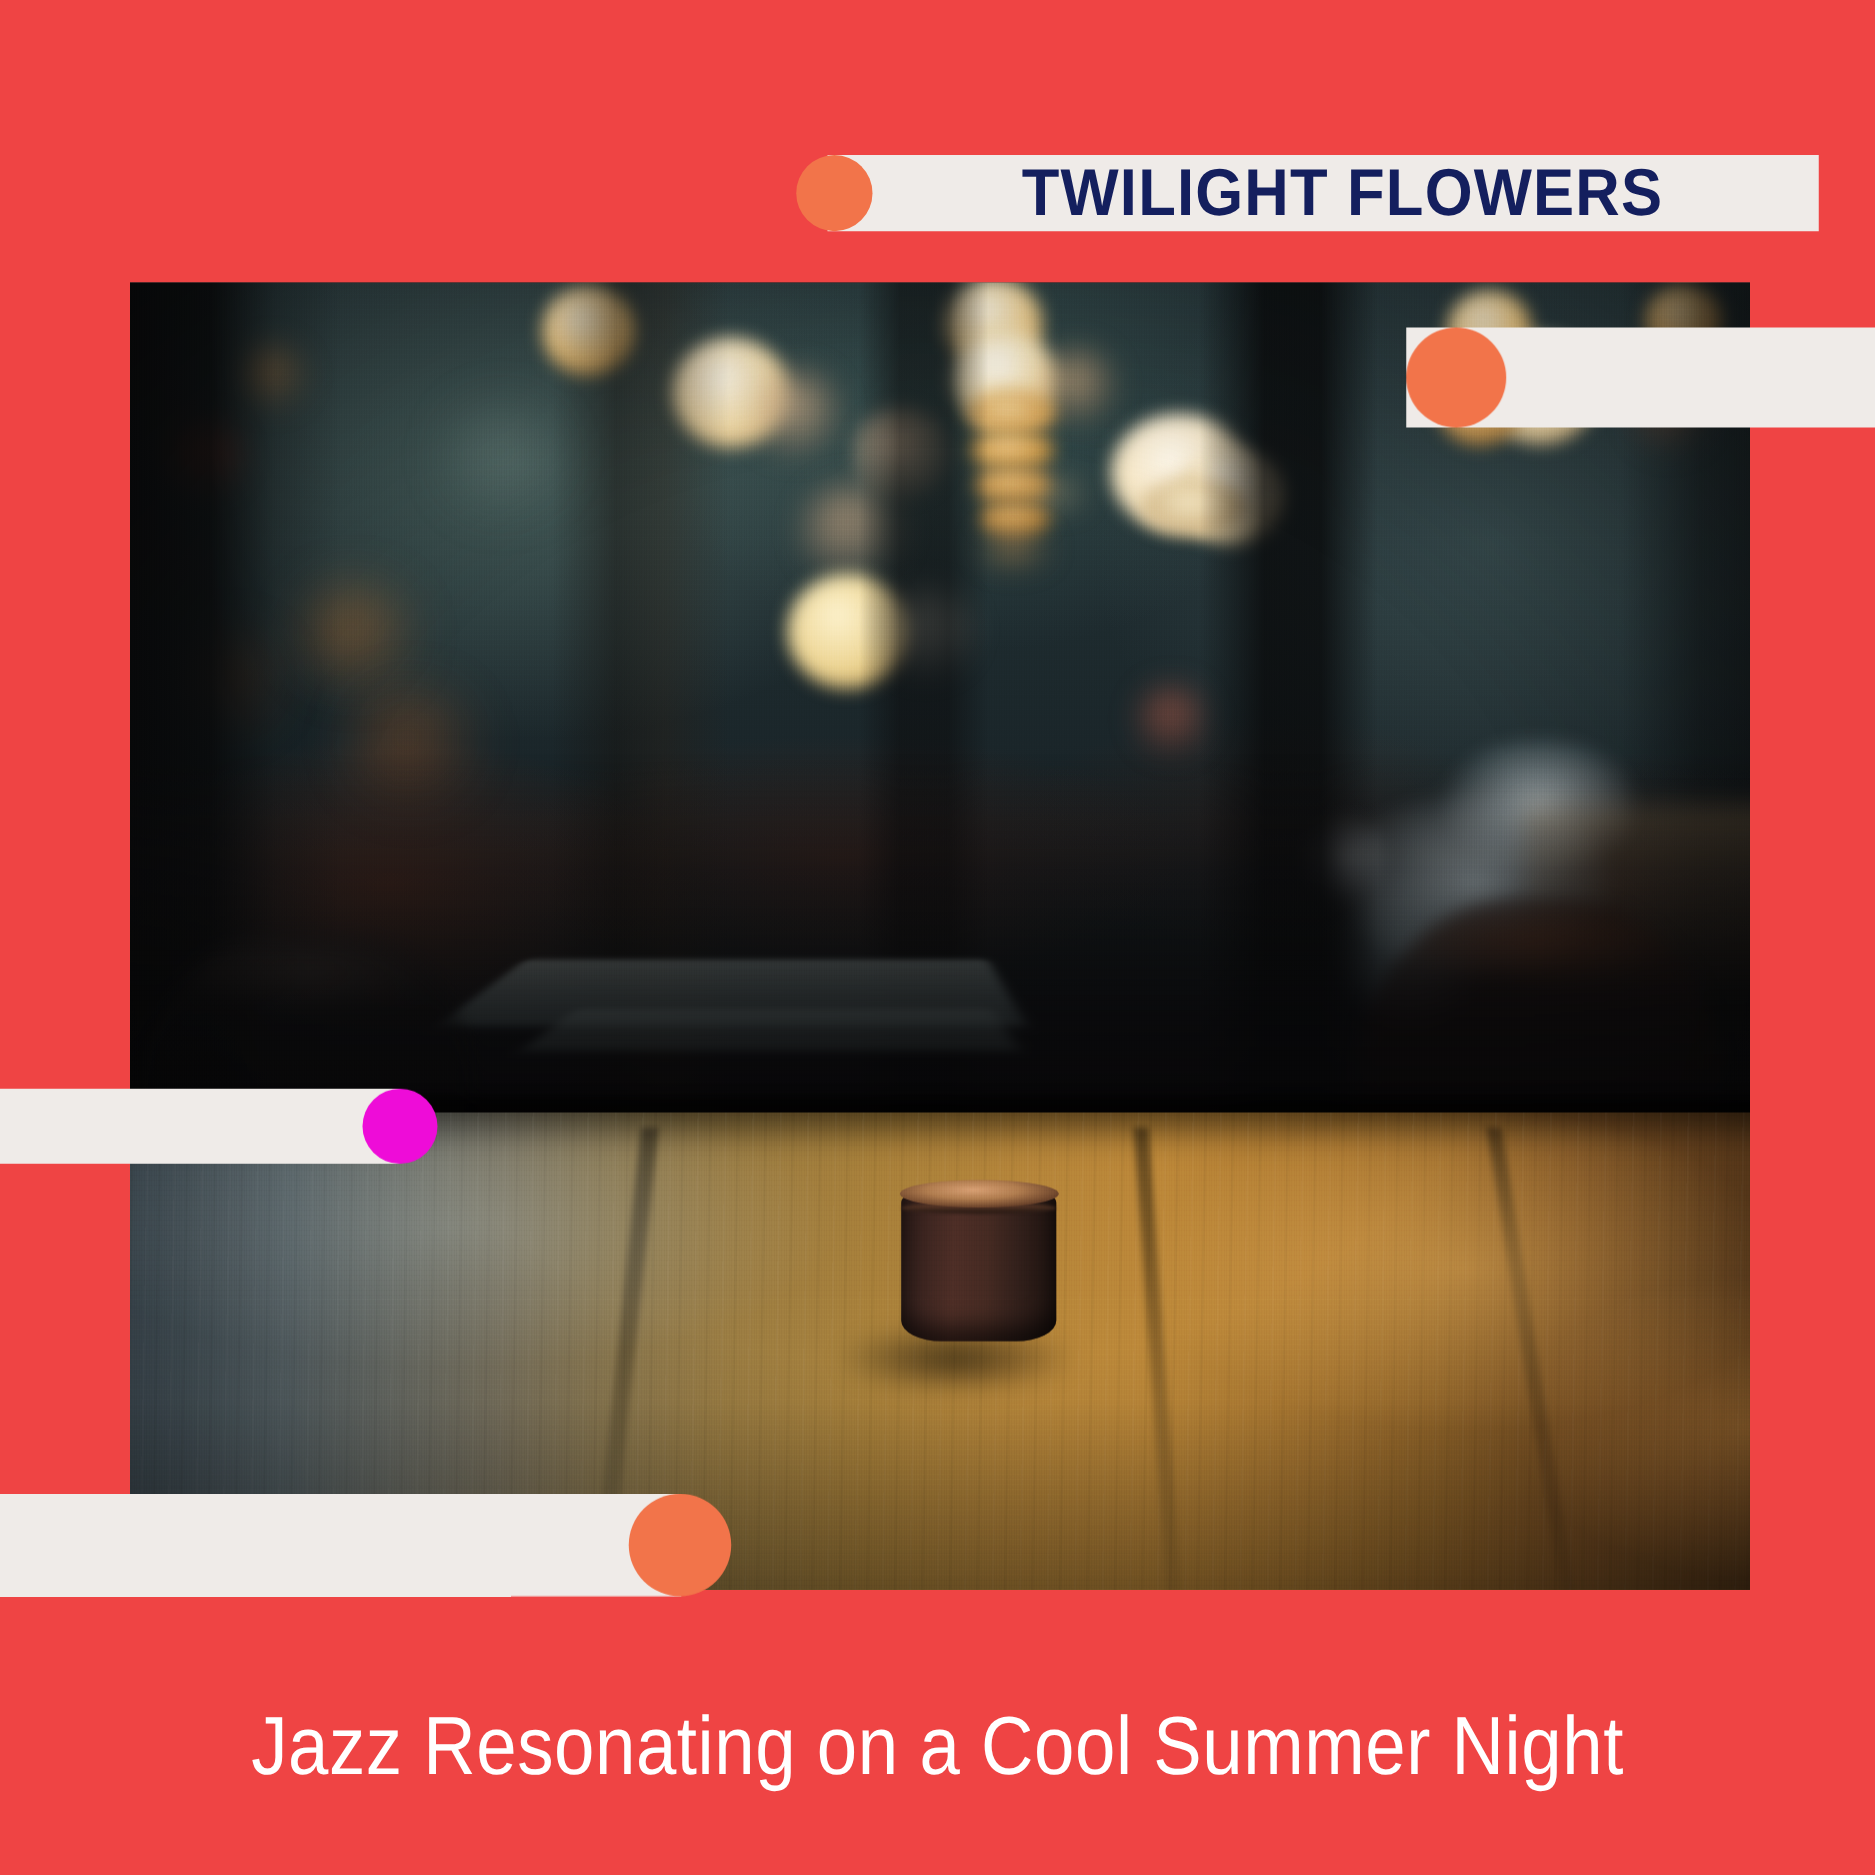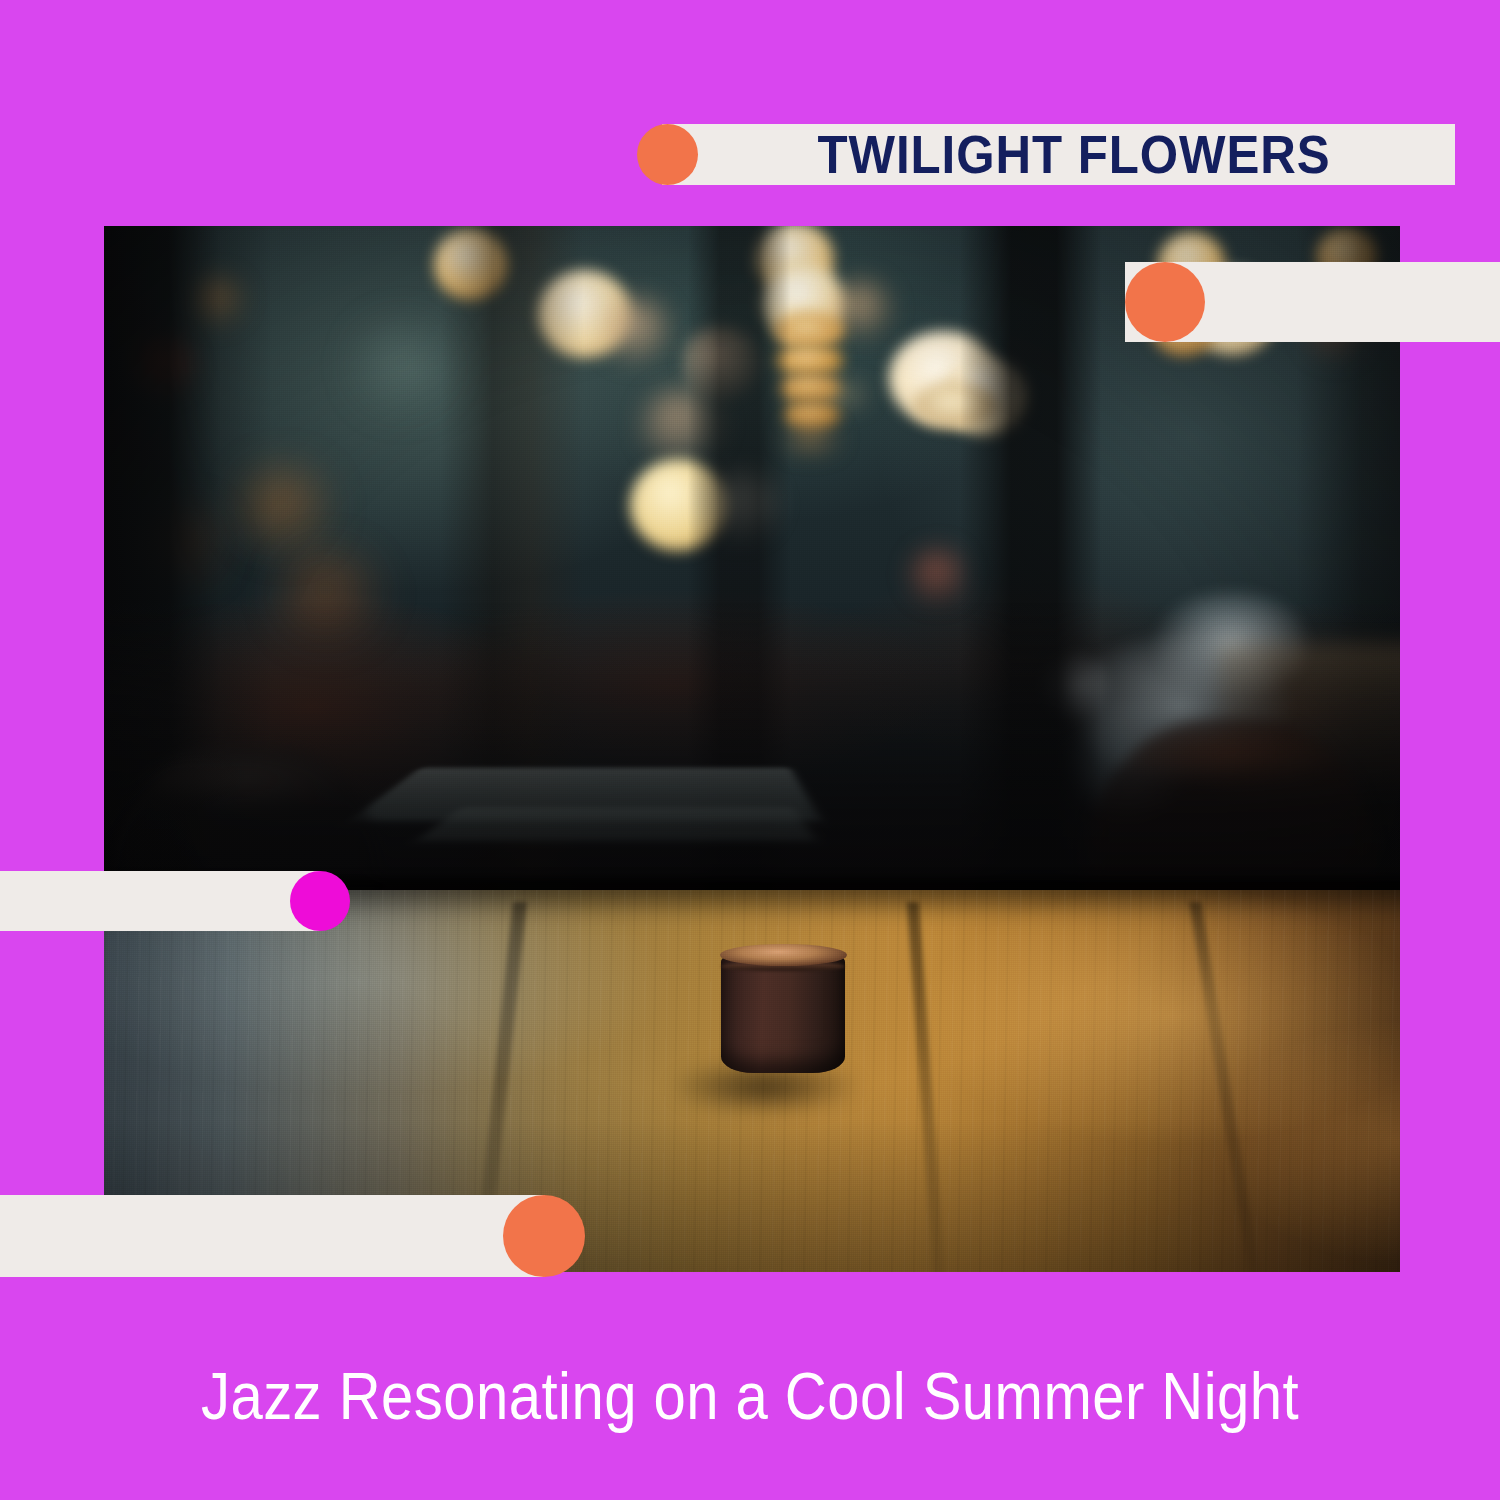--- a/index.html
+++ b/index.html
@@ -5,21 +5,21 @@
   html, body {
     margin: 0;
     padding: 0;
     background: #0a0a14;
   }
   #cover {
     position: relative;
     width: 1500px;
     height: 1500px;
     overflow: hidden;
-    background: #d946ef;
+    background: #ef4444;
     font-family: "Liberation Sans", sans-serif;
   }
 
   
   .photo {
     position: absolute;
     left: 104px;
     top: 226px;
     width: 1296px;
     height: 1046px;

